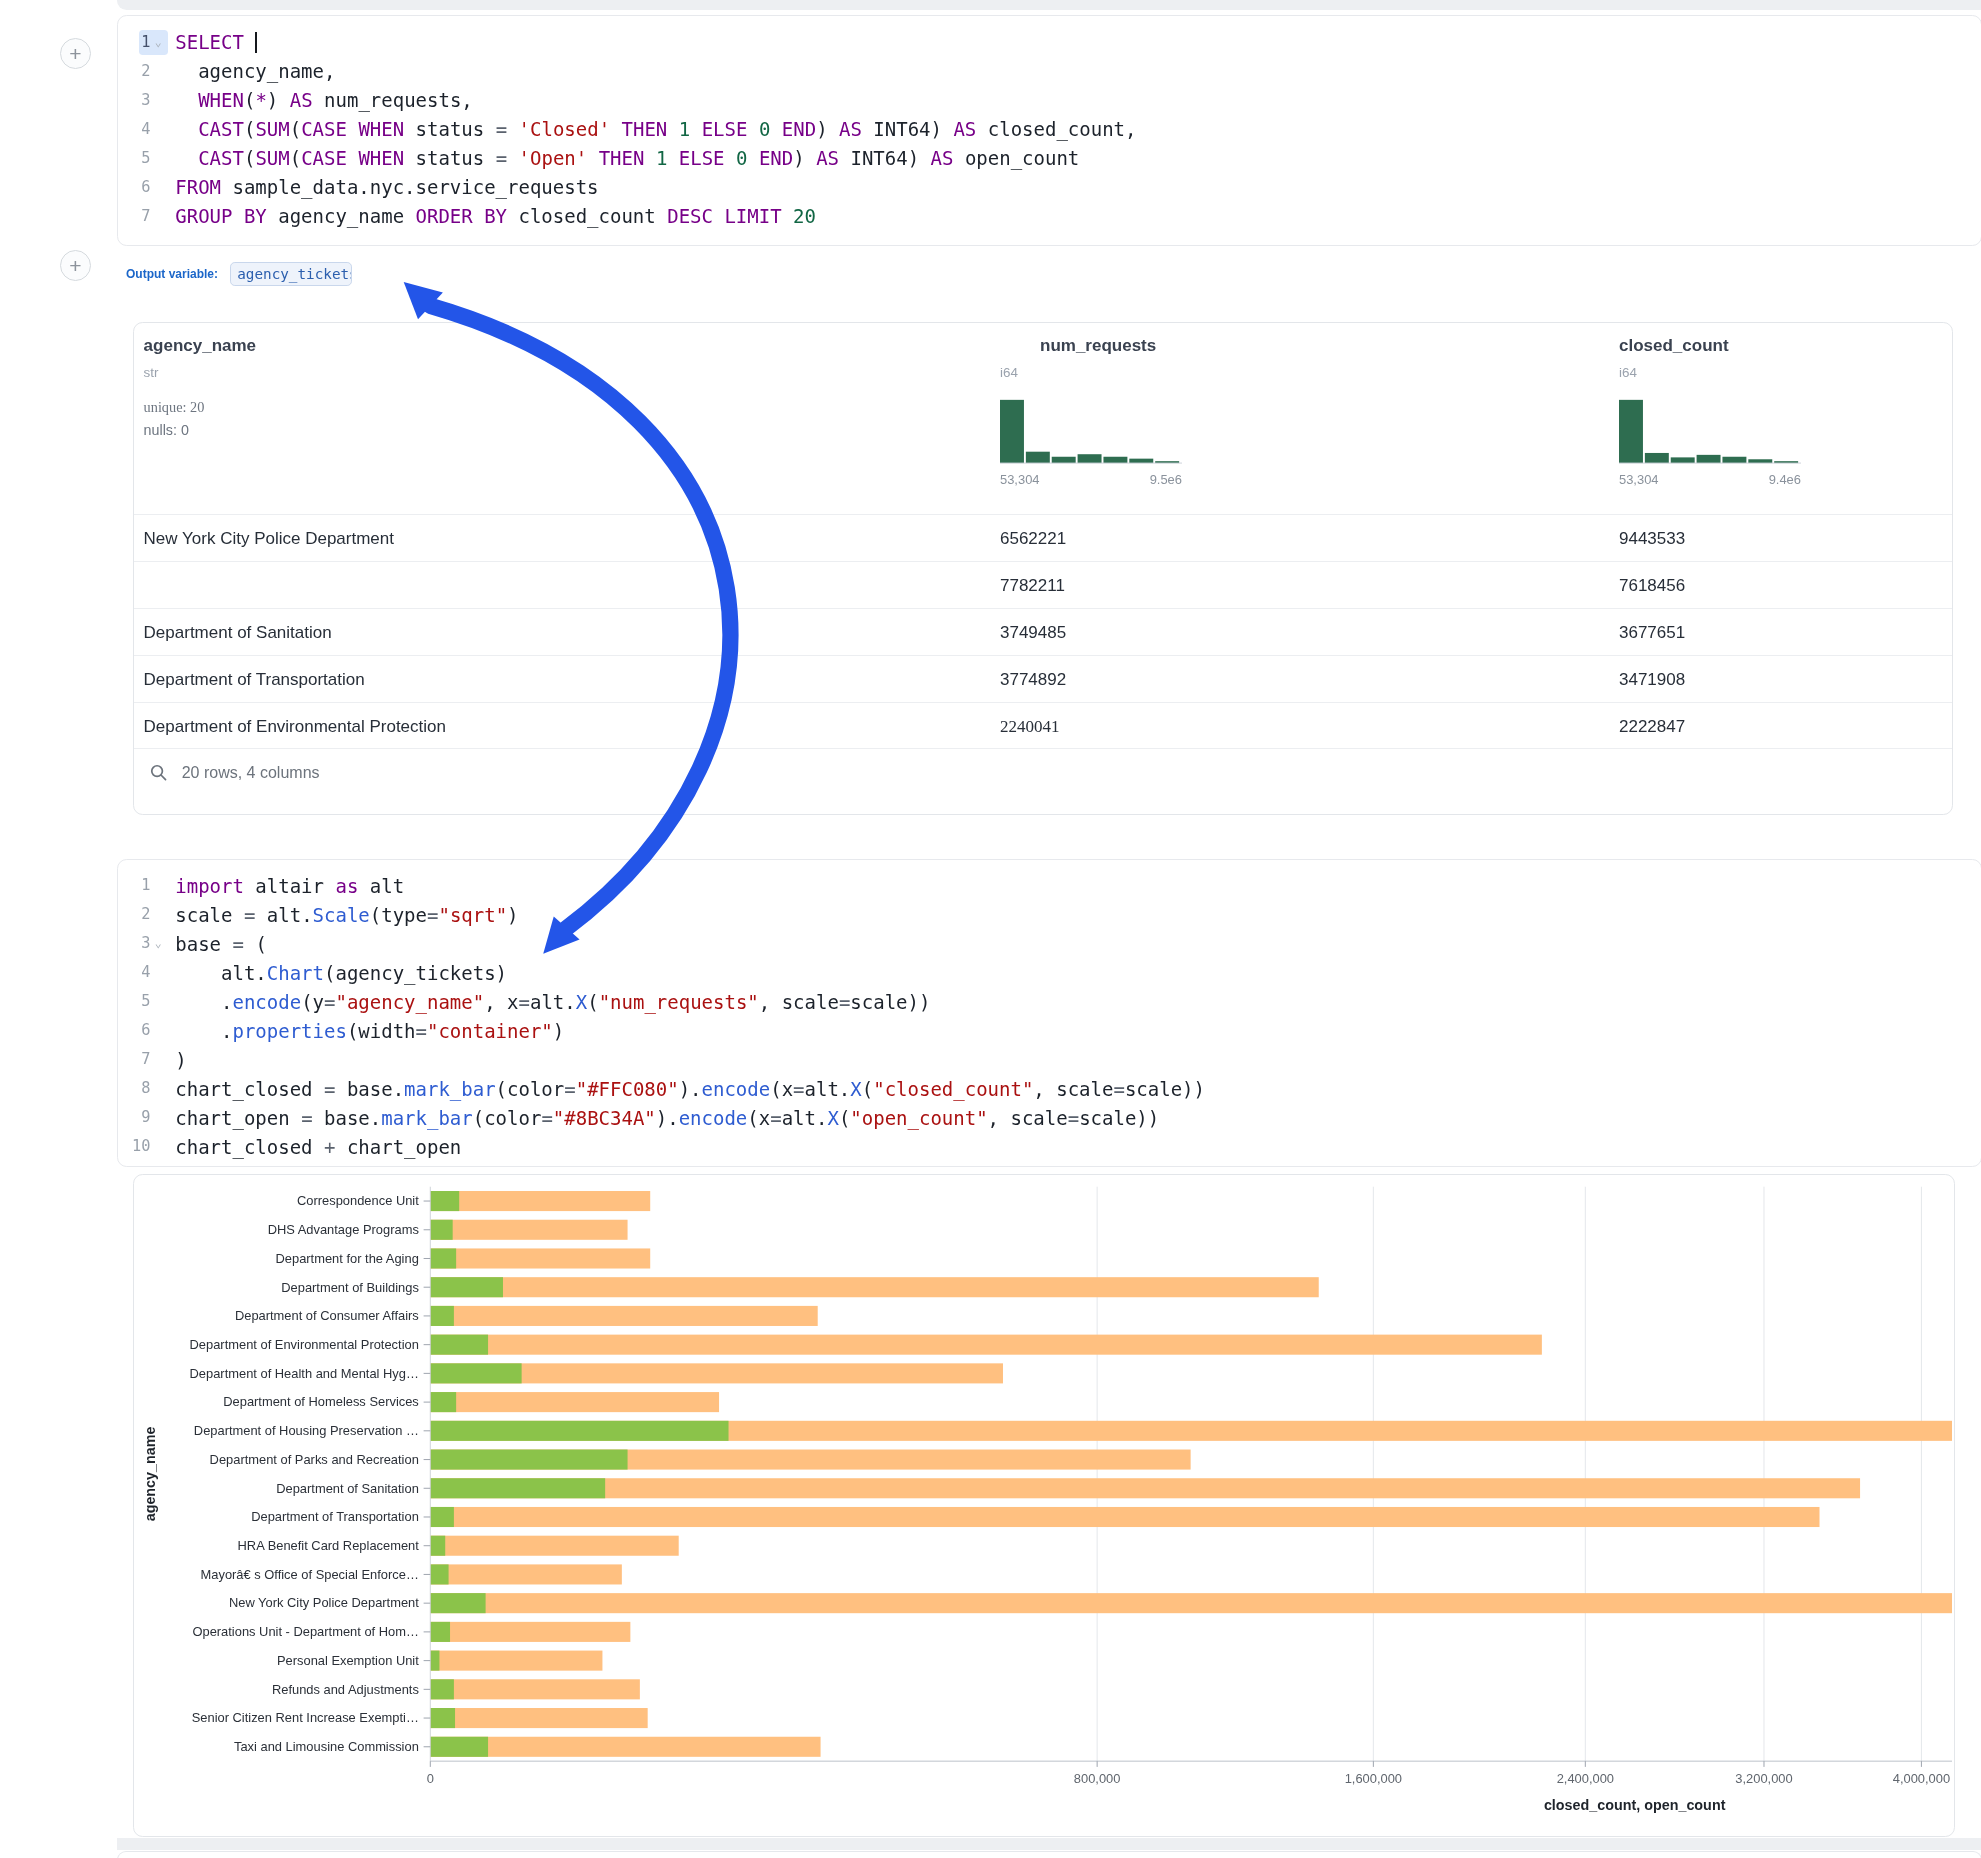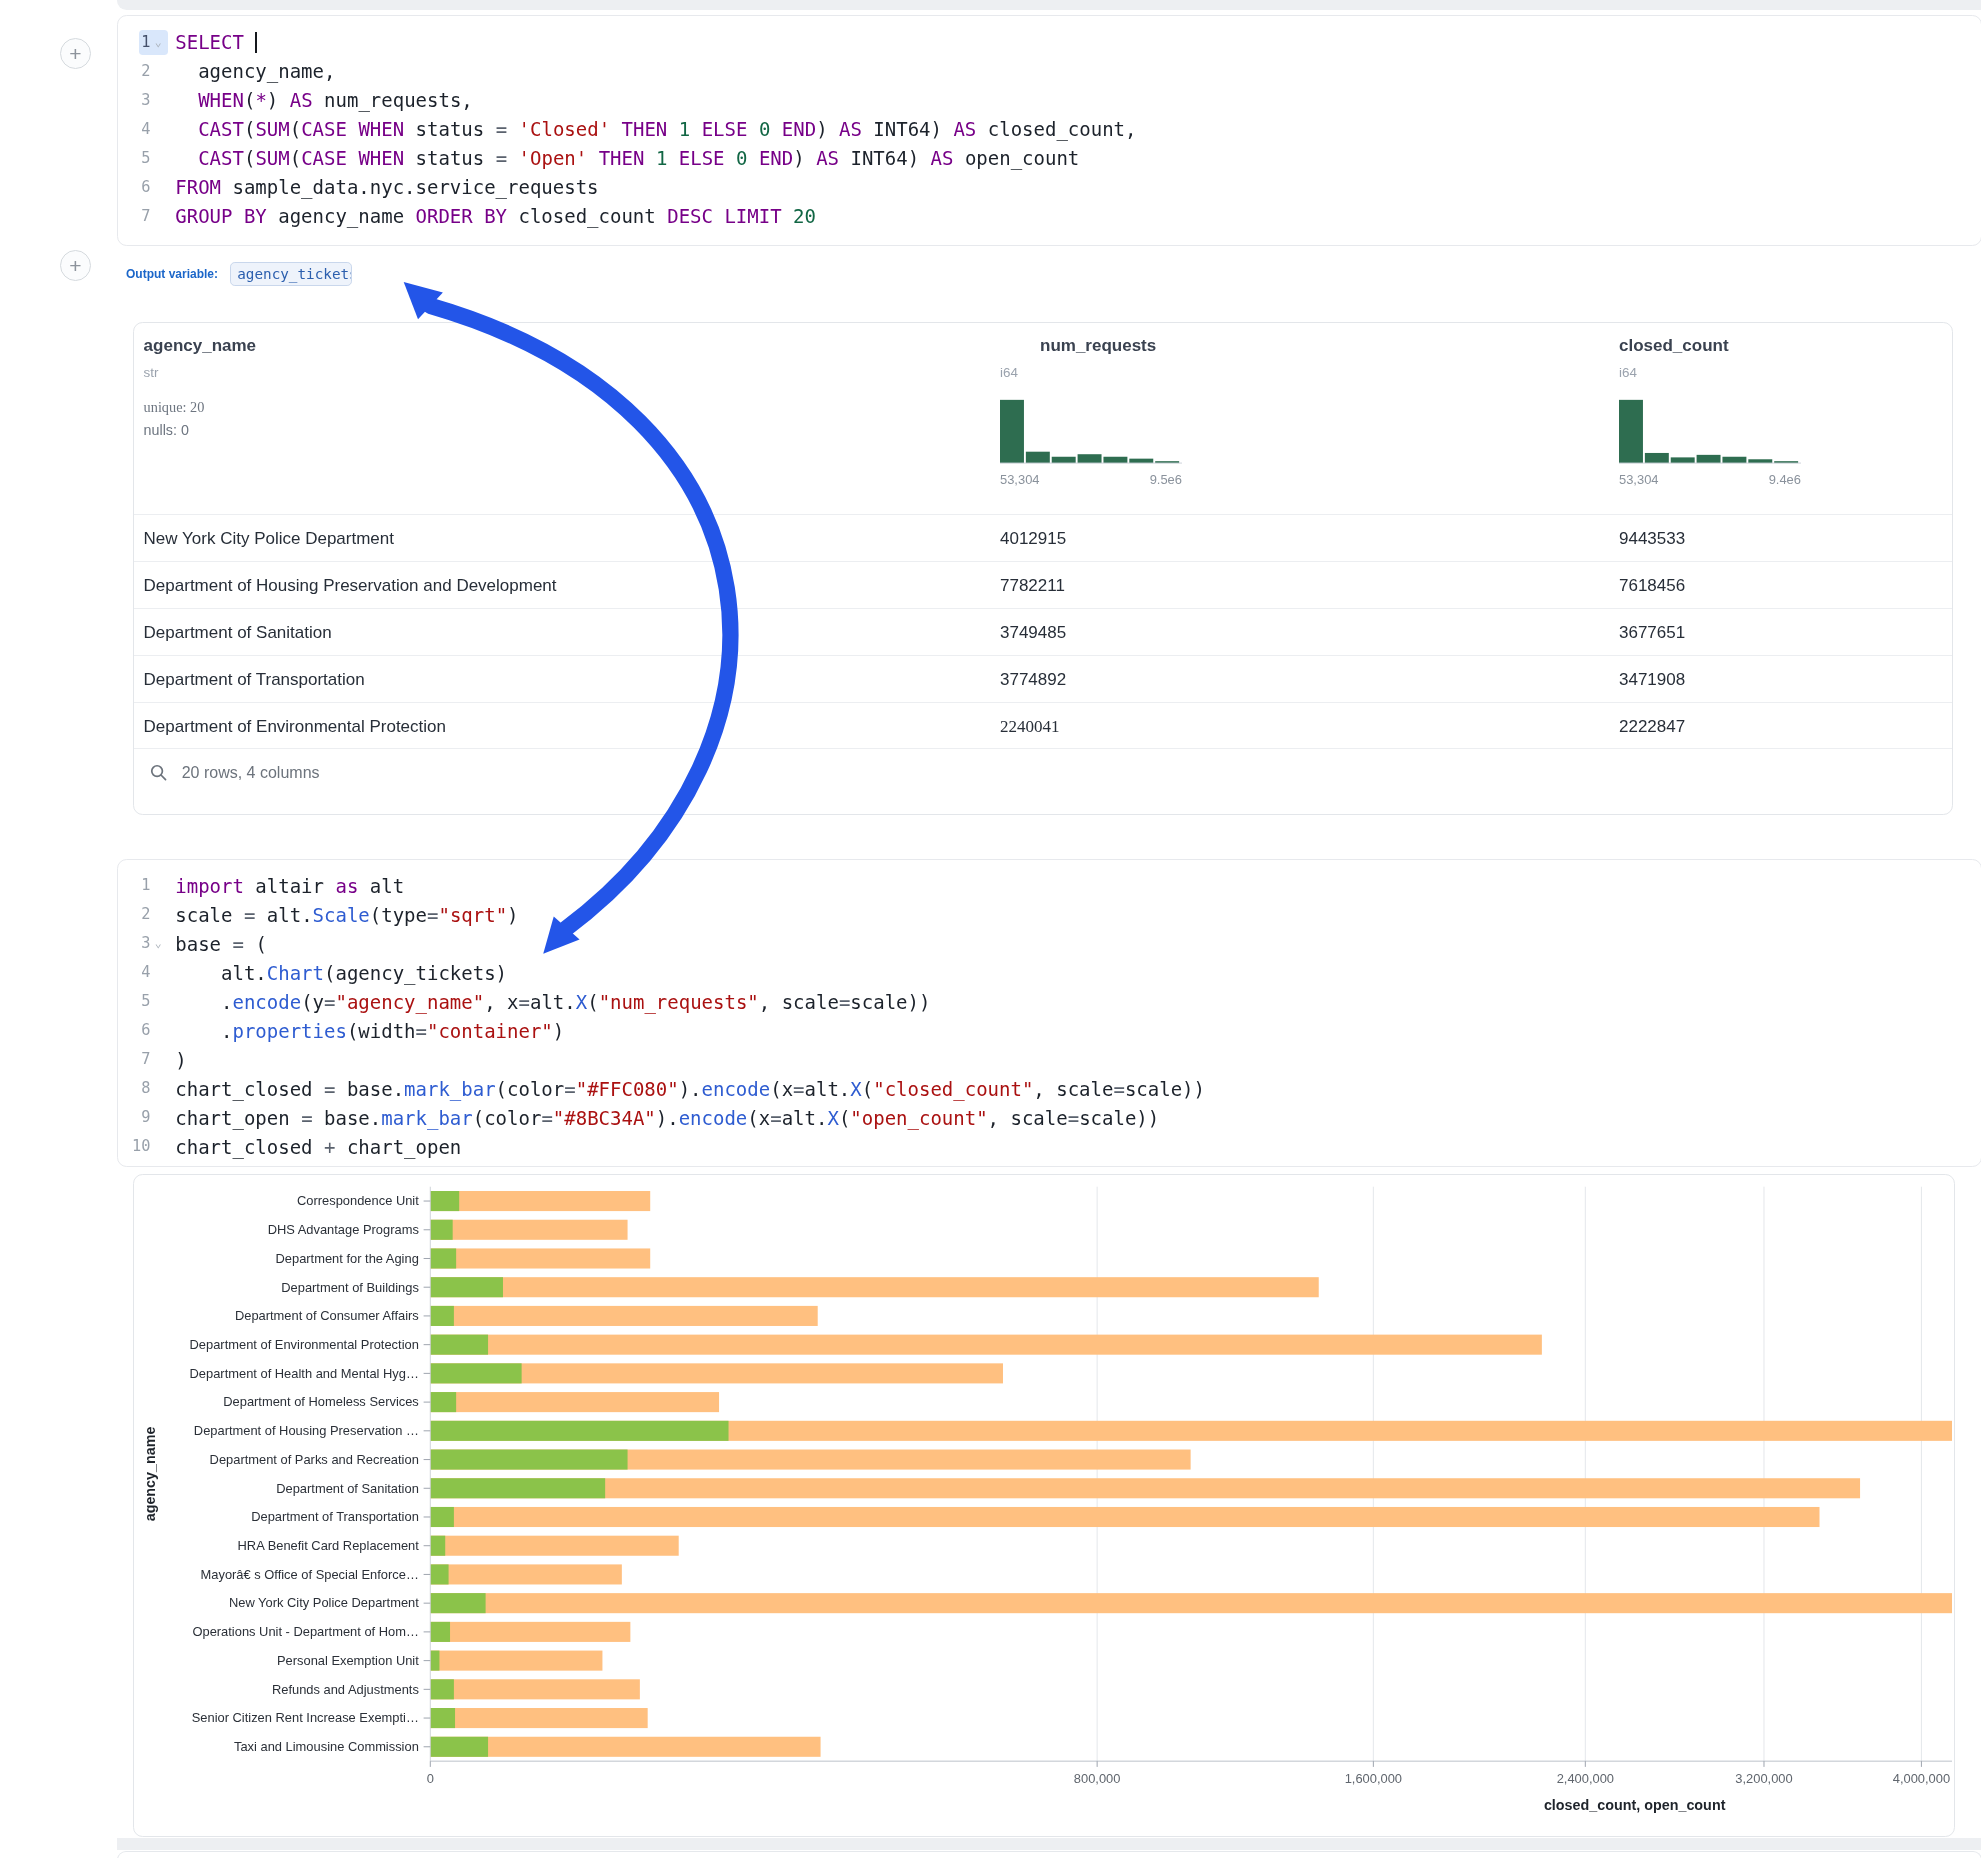--- a/index.html
+++ b/index.html
@@ -113,25 +113,24 @@
           <rect x="81" y="61.42" width="25" height="8.58" fill="#2e6d50"></rect>
           <rect x="108" y="63.4" width="25" height="6.6000000000000005" fill="#2e6d50"></rect>
           <rect x="135" y="66.04" width="25" height="3.96" fill="#2e6d50"></rect>
           <rect x="162" y="68.02" width="25" height="1.98" fill="#2e6d50"></rect>
           <line x1="0" y1="70" x2="190" y2="70" stroke="#ccd2d9" stroke-width="1"></line>
           <text x="0" y="92" text-anchor="start" fill="#8a929c" font-size="13.5">53,304</text>
           <text x="190" y="92" text-anchor="end" fill="#8a929c" font-size="13.5">9.4e6</text>
         </svg></div>
       <div class="trow" style="top: 191px;">
         <span class="tcell" style="left: 9.6px;">New York City Police Department</span>
-        <span class="tcell" style="left: 866px;">4012915</span>
+        <span class="tcell" style="left: 866px;">6562221</span>
         <span class="tcell" style="left: 1485px;">9443533</span>
       </div>
       <div class="trow" style="top: 238px;">
-        <span class="tcell" style="left: 9.6px;">Department of Housing Preservation and Development</span>
         <span class="tcell" style="left: 866px;">7782211</span>
         <span class="tcell" style="left: 1485px;">7618456</span>
       </div>
       <div class="trow" style="top: 285px;">
         <span class="tcell" style="left: 9.6px;">Department of Sanitation</span>
         <span class="tcell" style="left: 866px;">3749485</span>
         <span class="tcell" style="left: 1485px;">3677651</span>
       </div>
       <div class="trow" style="top: 332px;">
         <span class="tcell" style="left: 9.6px;">Department of Transportation</span>

